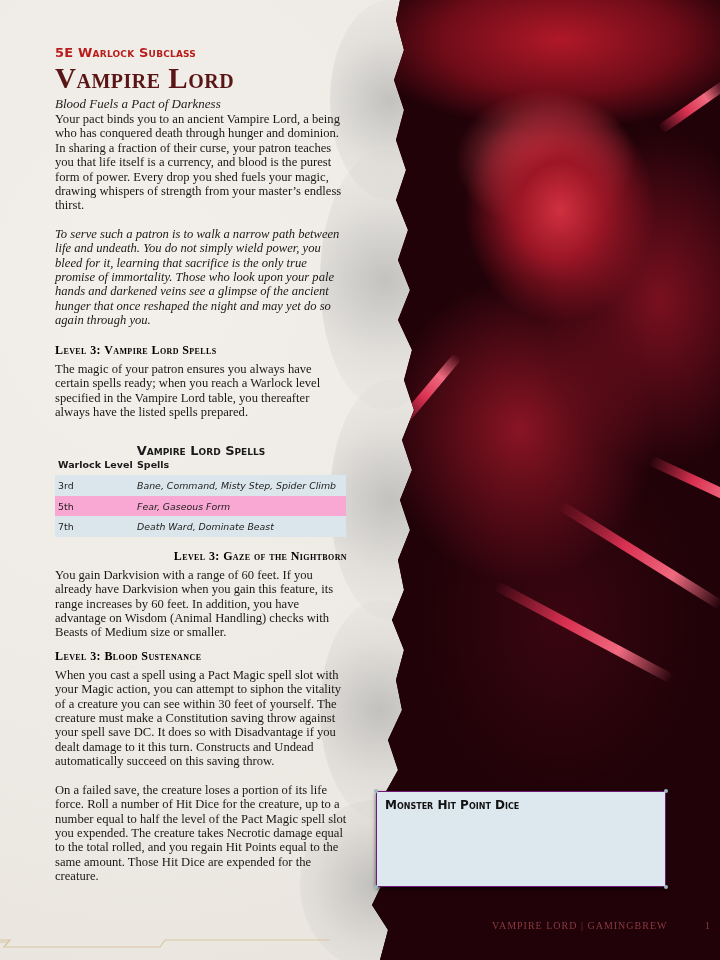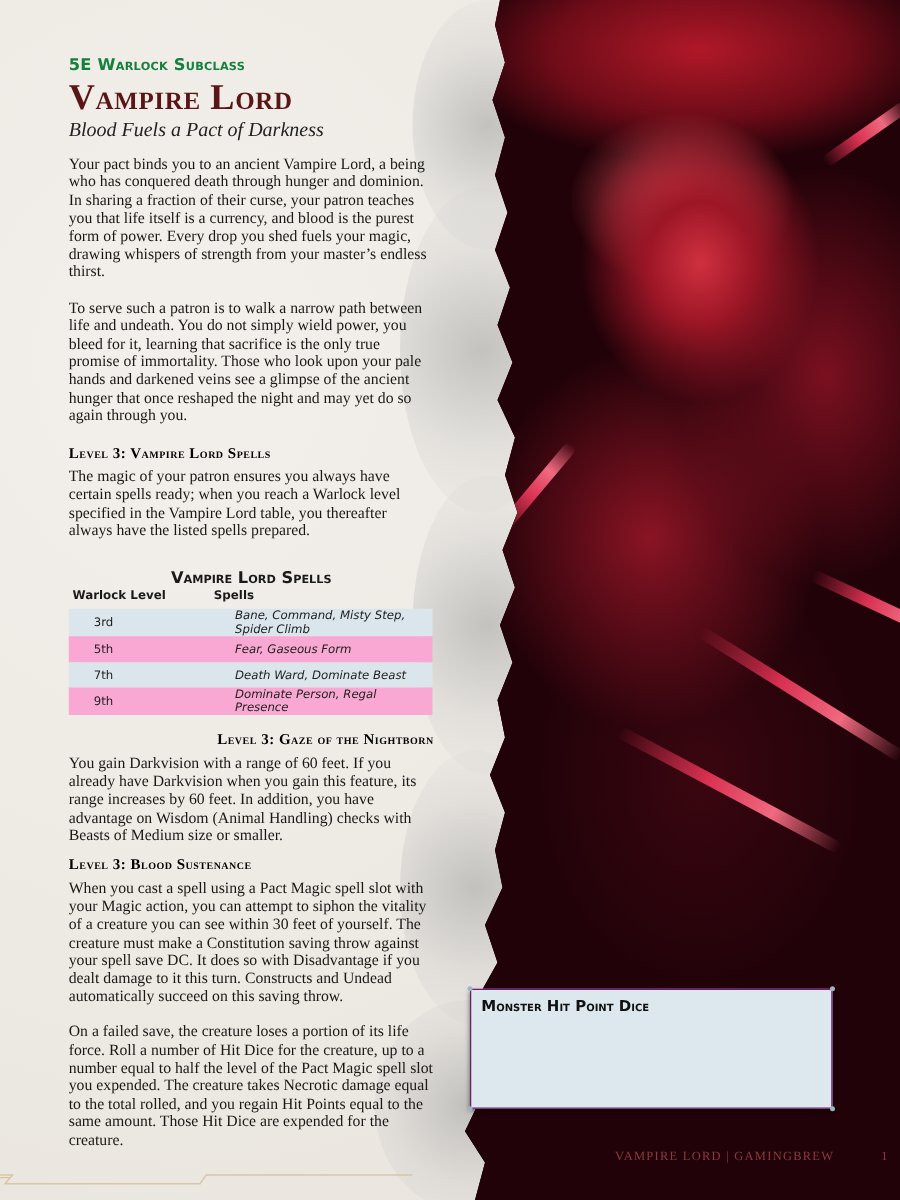--- a/index.html
+++ b/index.html
@@ -49,31 +49,31 @@
       background: radial-gradient(circle, rgba(160,160,160,0.55) 0%, rgba(190,190,190,0.25) 55%, rgba(220,220,220,0) 100%);
     }
 
     
     .col {
       position: absolute; left: 55px; top: 44px; width: 292px;
       color: #1c1a17;
     }
     .eyebrow {
       font-family: "DejaVu Sans", sans-serif; font-weight: bold;
-      font-size: 13px; letter-spacing: 0.2px; color: #15803d;
+      font-size: 13px; letter-spacing: 0.2px; color: #b91c1c;
       font-variant: small-caps; margin: 0; line-height: 18px;
     }
     .title {
       font-family: "Liberation Serif", serif; font-weight: bold;
       font-variant: small-caps; color: #5a1616;
       font-size: 29px; line-height: 32px; margin: 0; letter-spacing: 0.5px;
     }
     .subtitle {
       font-family: "Liberation Serif", serif; font-style: italic;
-      font-size: 16px; margin: 2px 0 10px; color: #222;
+      font-size: 13px; margin: 2px 0 0; color: #222;
     }
     p.body {
       font-family: "Liberation Serif", serif;
       font-size: 12.6px; line-height: 14.4px; margin: 0 0 14px; color: #1a1816;
     }
     h3.feature {
       font-family: "Liberation Serif", serif; font-weight: bold;
       font-variant: small-caps; color: #000000;
       font-size: 12px; line-height: 17px; margin: 0 0 3px; letter-spacing: 0.4px;
     }
@@ -83,21 +83,21 @@
       margin: 6px 0 1px;
       text-align: center;
     }
     table.spells {
       width: 291px; border-collapse: collapse;
       font-family: "DejaVu Sans", sans-serif; font-size: 9.4px;
     }
     table.spells th {
       text-align: left; font-weight: bold; font-size: 9.5px; padding: 0 0 5px 3px; color: #1a1a1a;
     }
-    table.spells td { padding: 0 20px; height: 20.5px; color: #222; }
+    table.spells td { padding: 0 3px; height: 20.5px; color: #222; }
     table.spells td.lvl { width: 73px; }
     table.spells td.sp { font-style: italic; }
     table.spells tr.odd td { background: #dbe6ec; }
     table.spells tr.even td { background: #f9a8d4; }
 
     
     .note {
       position: absolute; left: 376px; top: 791px; width: 290px; height: 96px;
       background: #dde8ee; border: 1px solid #701a75;
       box-shadow: 0 2px 4px rgba(0,0,0,0.6);
@@ -145,21 +145,21 @@
     <div class="claw" style="left:400px;top:420px;width:90px;transform:rotate(-50deg);"></div>
     <div class="claw" style="left:660px;top:125px;width:80px;transform:rotate(-35deg);"></div>
   </div>
 
   <div class="col">
     <div class="eyebrow">5E Warlock Subclass</div>
     <h1 class="title">Vampire Lord</h1>
     <div class="subtitle">Blood Fuels a Pact of Darkness</div>
 
     <p class="body">Your pact binds you to an ancient Vampire Lord, a being who has conquered death through hunger and dominion. In sharing a fraction of their curse, your patron teaches you that life itself is a currency, and blood is the purest form of power. Every drop you shed fuels your magic, drawing whispers of strength from your master’s endless thirst.</p>
-    <p class="body" style="">To serve such a patron is to walk a narrow path between life and undeath. You do not simply wield power, you bleed for it, learning that sacrifice is the only true promise of immortality. Those who look upon your pale hands and darkened veins see a glimpse of the ancient hunger that once reshaped the night and may yet do so again through you.</p>
+    <p class="body" style="font-style:italic;">To serve such a patron is to walk a narrow path between life and undeath. You do not simply wield power, you bleed for it, learning that sacrifice is the only true promise of immortality. Those who look upon your pale hands and darkened veins see a glimpse of the ancient hunger that once reshaped the night and may yet do so again through you.</p>
 
     <h3 class="feature">Level 3: Vampire Lord Spells</h3>
     <p class="body" style="margin-bottom:24px;">The magic of your patron ensures you always have certain spells ready; when you reach a Warlock level specified in the Vampire Lord table, you thereafter always have the listed spells prepared.</p>
 
     <div class="table-title">Vampire Lord Spells</div>
     <table class="spells">
       <thead>
         <tr>
           <th>Warlock Level</th>
           <th>Spells</th>
@@ -170,24 +170,20 @@
           <td class="lvl">3rd</td>
           <td class="sp">Bane, Command, Misty Step, Spider Climb</td>
         </tr>
         <tr class="even">
           <td class="lvl">5th</td>
           <td class="sp">Fear, Gaseous Form</td>
         </tr>
         <tr class="odd">
           <td class="lvl">7th</td>
           <td class="sp">Death Ward, Dominate Beast</td>
-        </tr>
-        <tr class="even">
-          <td class="lvl">9th</td>
-          <td class="sp">Dominate Person, Regal Presence</td>
         </tr>
       </tbody>
     </table>
 
     <h3 class="feature" style="margin-top:11px;text-align:right;">Level 3: Gaze of the Nightborn</h3>
     <p class="body" style="margin-bottom:8px;">You gain Darkvision with a range of 60 feet. If you already have Darkvision when you gain this feature, its range increases by 60 feet. In addition, you have advantage on Wisdom (Animal Handling) checks with Beasts of Medium size or smaller.</p>
 
     <h3 class="feature">Level 3: Blood Sustenance</h3>
     <p class="body">When you cast a spell using a Pact Magic spell slot with your Magic action, you can attempt to siphon the vitality of a creature you can see within 30 feet of yourself. The creature must make a Constitution saving throw against your spell save DC. It does so with Disadvantage if you dealt damage to it this turn. Constructs and Undead automatically succeed on this saving throw.</p>
     <p class="body">On a failed save, the creature loses a portion of its life force. Roll a number of Hit Dice for the creature, up to a number equal to half the level of the Pact Magic spell slot you expended. The creature takes Necrotic damage equal to the total rolled, and you regain Hit Points equal to the same amount. Those Hit Dice are expended for the creature.</p>

